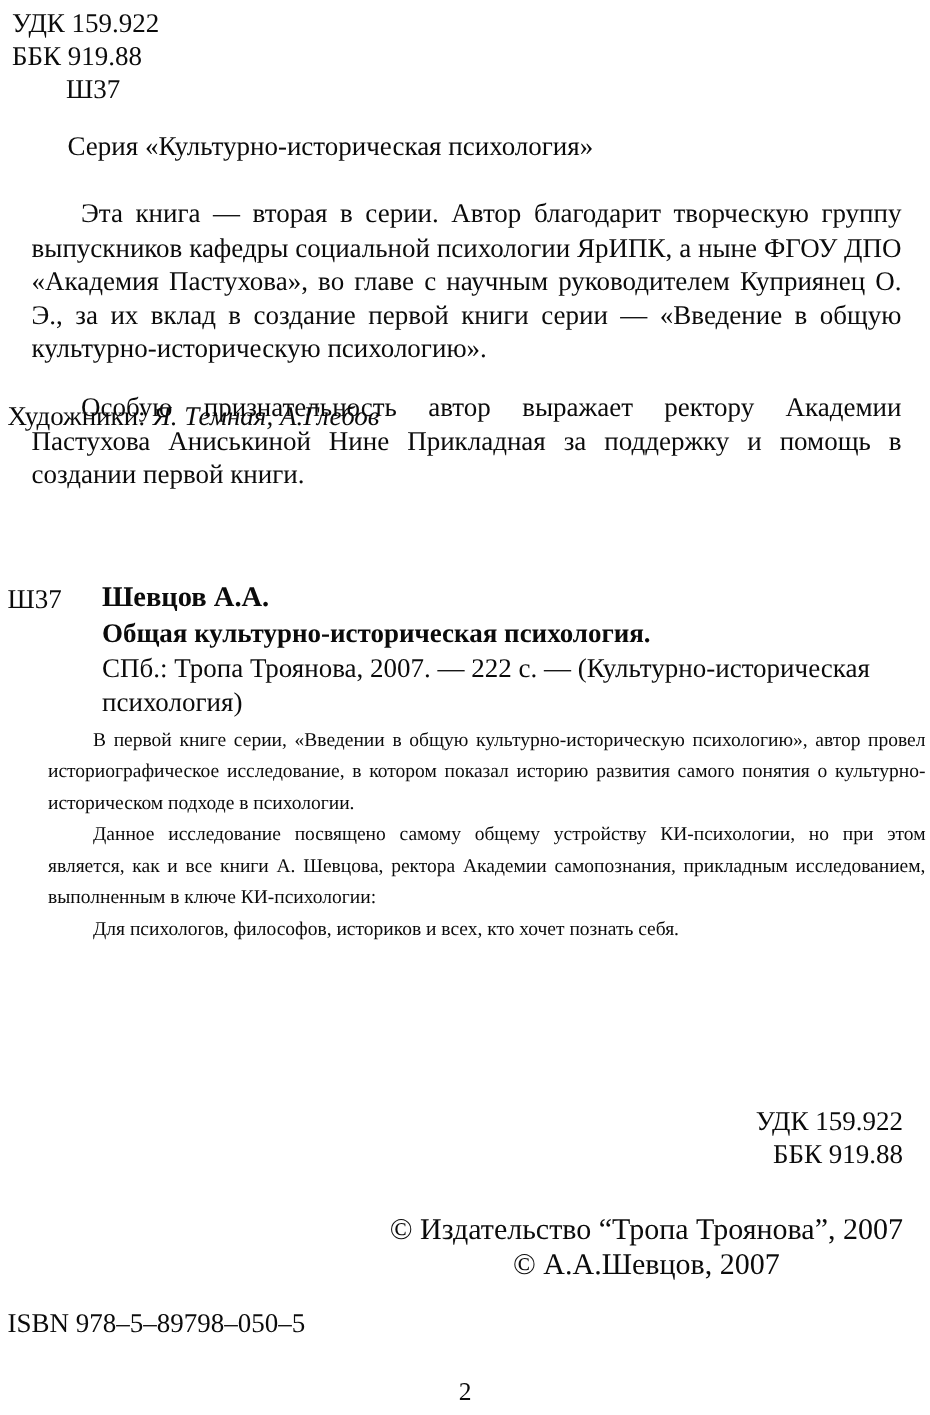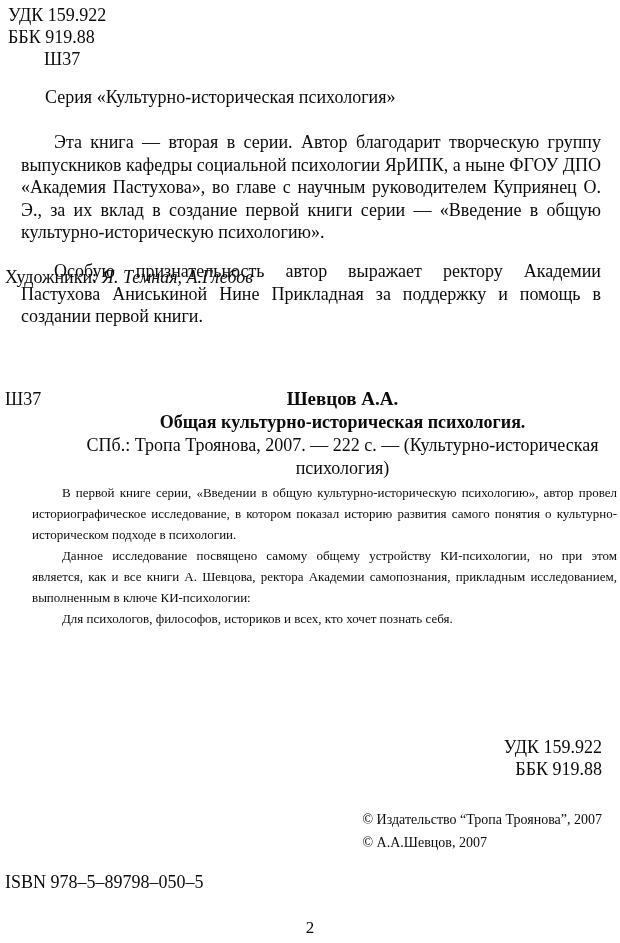--- a/index.html
+++ b/index.html
@@ -52,21 +52,21 @@
   .artists .it { margin-left: 5px; text-align: right; }
 
   
   .catalog {
     left: 5px; top: 387px; width: 612px;
   }
   .cat-code {
     position: absolute; left: 0; top: 2px;
     font-size: 18px;
   }
-  .cat-body { margin-left: 63px; text-align: center; }
+  .cat-body { margin-left: 63px; }
   .cat-author { font-size: 19px; line-height: 23px; }
   .cat-title  { font-size: 18px; line-height: 24px; }
   .cat-imprint { font-size: 18px; line-height: 22.5px; }
 
   
   .annot {
     left: 32px; top: 482px; width: 585px;
     font-size: 13px; line-height: 21px;
     text-align: justify;
   }
@@ -76,22 +76,22 @@
   .right-codes {
     right: 18px; top: 736px;
     font-size: 18px; line-height: 22px;
     text-align: right;
     white-space: nowrap;
   }
 
   
   .copyright {
     right: 18px; top: 809px;
-    font-size: 14px; line-height: 22.5px;
-    text-align: left;
+    font-size: 20px; line-height: 22.5px;
+    text-align: center;
     white-space: nowrap;
   }
 
   
   .isbn {
     left: 5px; top: 871px;
     font-size: 18px; line-height: 22px;
     white-space: nowrap;
   }
 

